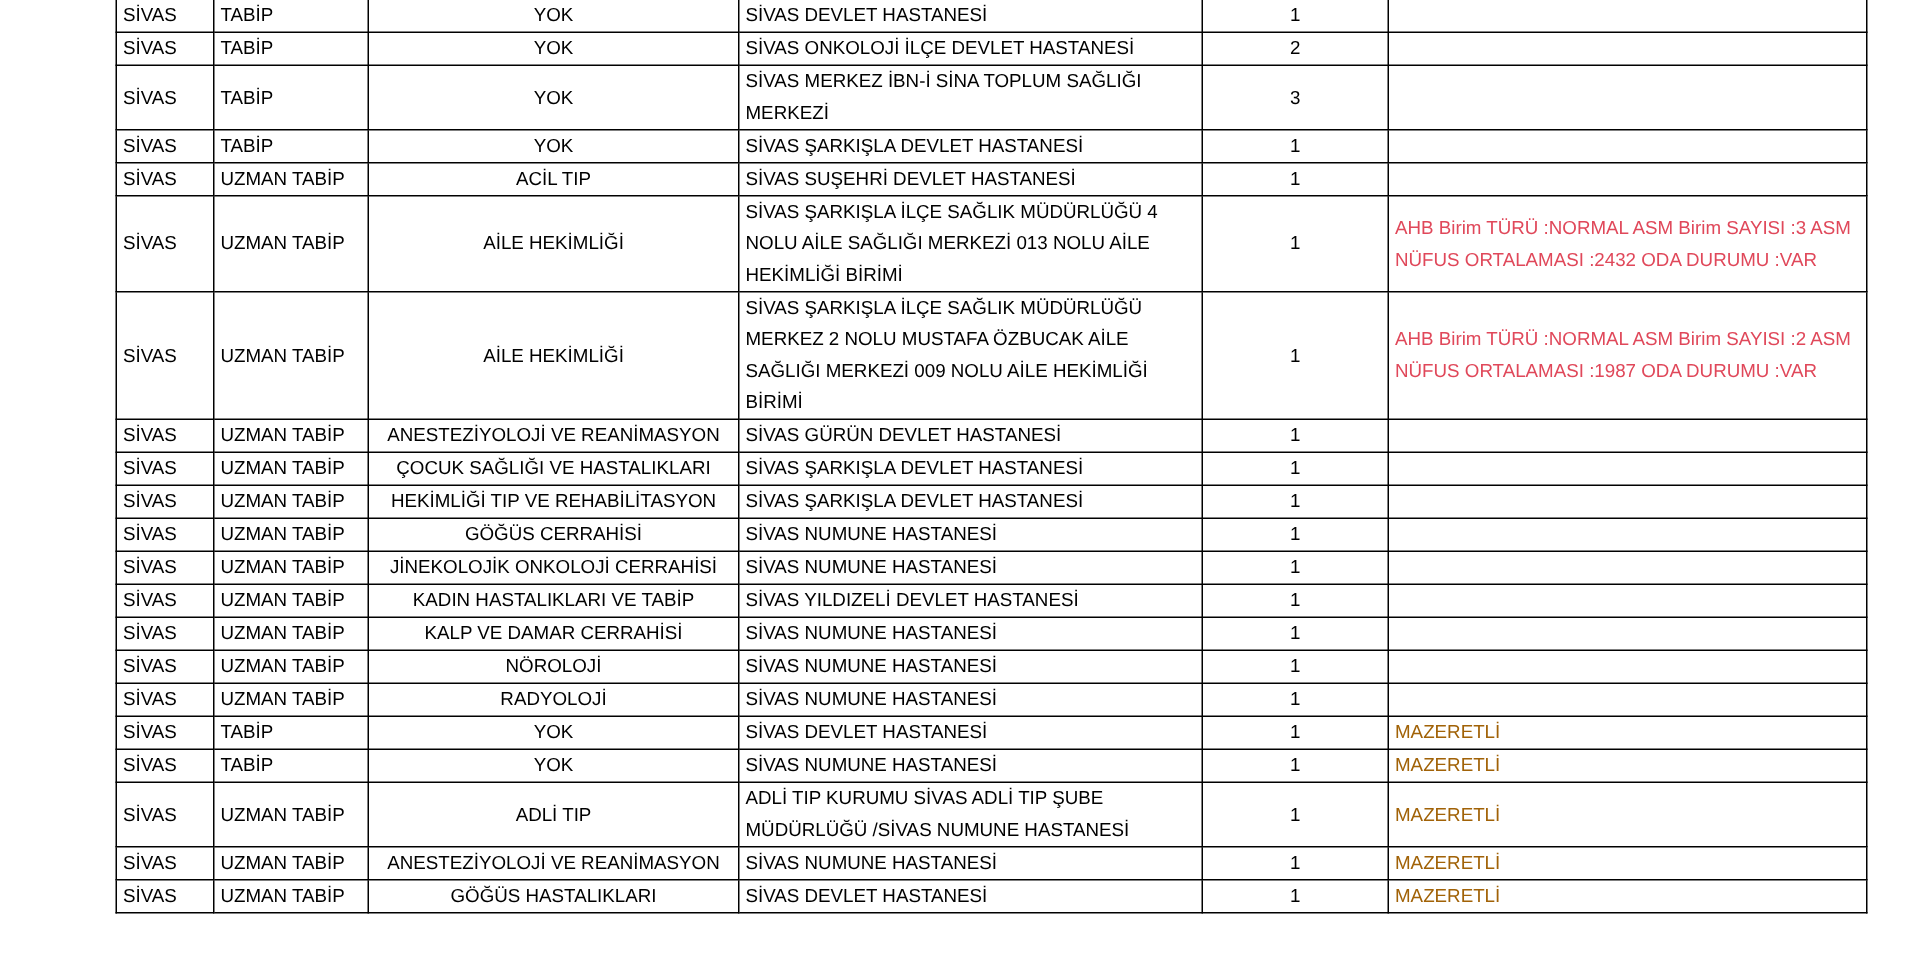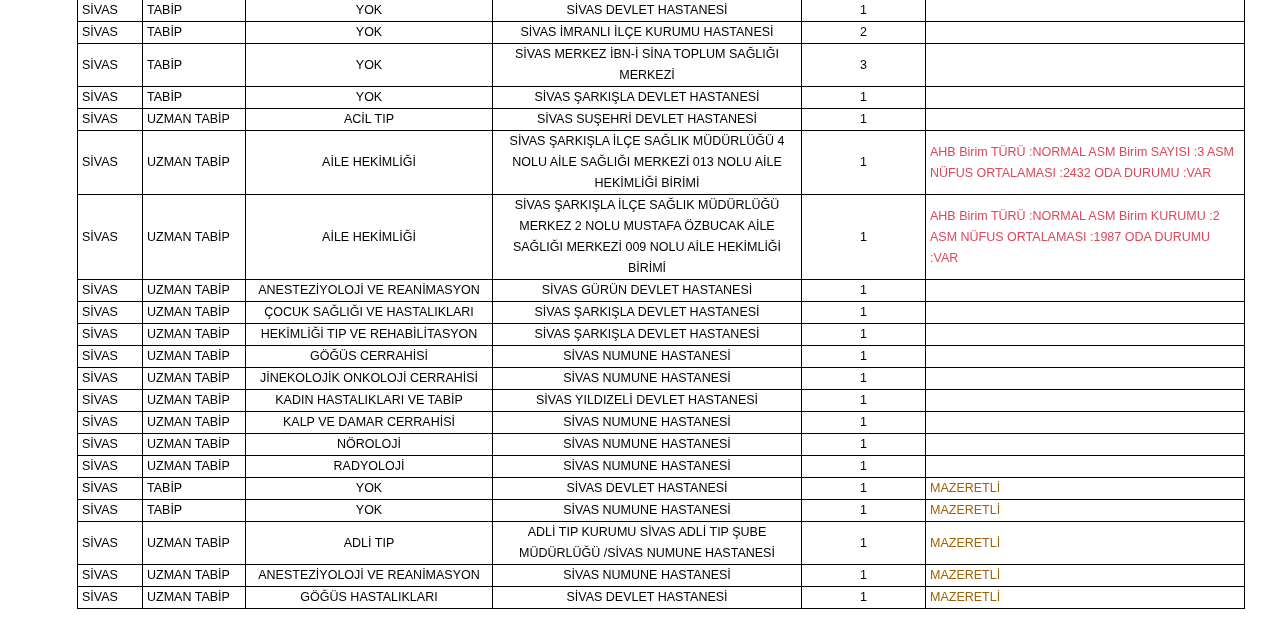--- a/index.html
+++ b/index.html
@@ -35,21 +35,21 @@
     padding: 0 4px;
     font-size: 12.5px;
     line-height: 21px;
     vertical-align: middle;
     white-space: normal;
     overflow: hidden;
   }
   td.c-il        { width: 56px;  text-align: left; }
   td.c-unvan     { width: 94px;  text-align: left; margin-top: 41px; }
   td.c-brans     { width: 238px; text-align: center; }
-  td.c-kurum     { width: 300px; text-align: center; margin-left: 27px; }
+  td.c-kurum     { width: 300px; text-align: left; margin-left: 27px; }
   td.c-adet      { width: 115px; text-align: center; }
   td.c-aciklama  { width: 310px; text-align: left; margin-top: 12px; }
 
   td.note {
     color: #e0485a;
     font-size: 11.5px;
     line-height: 20px;
   }
   td.note-big {
     color: #a16207;
@@ -83,21 +83,21 @@
         <td class="c-brans va-mid">YOK</td>
         <td class="c-kurum va-mid">SİVAS DEVLET HASTANESİ</td>
         <td class="c-adet va-mid">1</td>
         <td class="c-aciklama va-mid"></td>
       </tr>
 
       <tr class="h1">
         <td class="c-il va-mid">SİVAS</td>
         <td class="c-unvan va-mid">TABİP</td>
         <td class="c-brans va-mid">YOK</td>
-        <td class="c-kurum va-mid">SİVAS İMRANLI İLÇE KURUMU HASTANESİ</td>
+        <td class="c-kurum va-mid">SİVAS ONKOLOJİ İLÇE DEVLET HASTANESİ</td>
         <td class="c-adet va-mid">2</td>
         <td class="c-aciklama va-mid"></td>
       </tr>
 
       <tr class="h2">
         <td class="c-il va-bottom">SİVAS</td>
         <td class="c-unvan va-bottom">TABİP</td>
         <td class="c-brans va-bottom">YOK</td>
         <td class="c-kurum va-top">SİVAS MERKEZ İBN-İ SİNA TOPLUM SAĞLIĞI MERKEZİ</td>
         <td class="c-adet va-mid">3</td>
@@ -130,21 +130,21 @@
         <td class="c-adet va-mid">1</td>
         <td class="c-aciklama note va-mid">AHB Birim TÜRÜ :NORMAL ASM Birim SAYISI :3 ASM NÜFUS ORTALAMASI :2432 ODA DURUMU :VAR</td>
       </tr>
 
       <tr class="h4">
         <td class="c-il va-bottom">SİVAS</td>
         <td class="c-unvan va-bottom">UZMAN TABİP</td>
         <td class="c-brans va-bottom">AİLE HEKİMLİĞİ</td>
         <td class="c-kurum va-top">SİVAS ŞARKIŞLA İLÇE SAĞLIK MÜDÜRLÜĞÜ MERKEZ 2 NOLU MUSTAFA ÖZBUCAK AİLE SAĞLIĞI MERKEZİ 009 NOLU AİLE HEKİMLİĞİ BİRİMİ</td>
         <td class="c-adet va-mid">1</td>
-        <td class="c-aciklama note va-bottom">AHB Birim TÜRÜ :NORMAL ASM Birim KURUMU :2 ASM NÜFUS ORTALAMASI :1987 ODA DURUMU :VAR</td>
+        <td class="c-aciklama note va-bottom">AHB Birim TÜRÜ :NORMAL ASM Birim SAYISI :2 ASM NÜFUS ORTALAMASI :1987 ODA DURUMU :VAR</td>
       </tr>
 
       <tr class="h1">
         <td class="c-il va-mid">SİVAS</td>
         <td class="c-unvan va-mid">UZMAN TABİP</td>
         <td class="c-brans va-mid">ANESTEZİYOLOJİ VE REANİMASYON</td>
         <td class="c-kurum va-mid">SİVAS GÜRÜN DEVLET HASTANESİ</td>
         <td class="c-adet va-mid">1</td>
         <td class="c-aciklama va-mid"></td>
       </tr>

